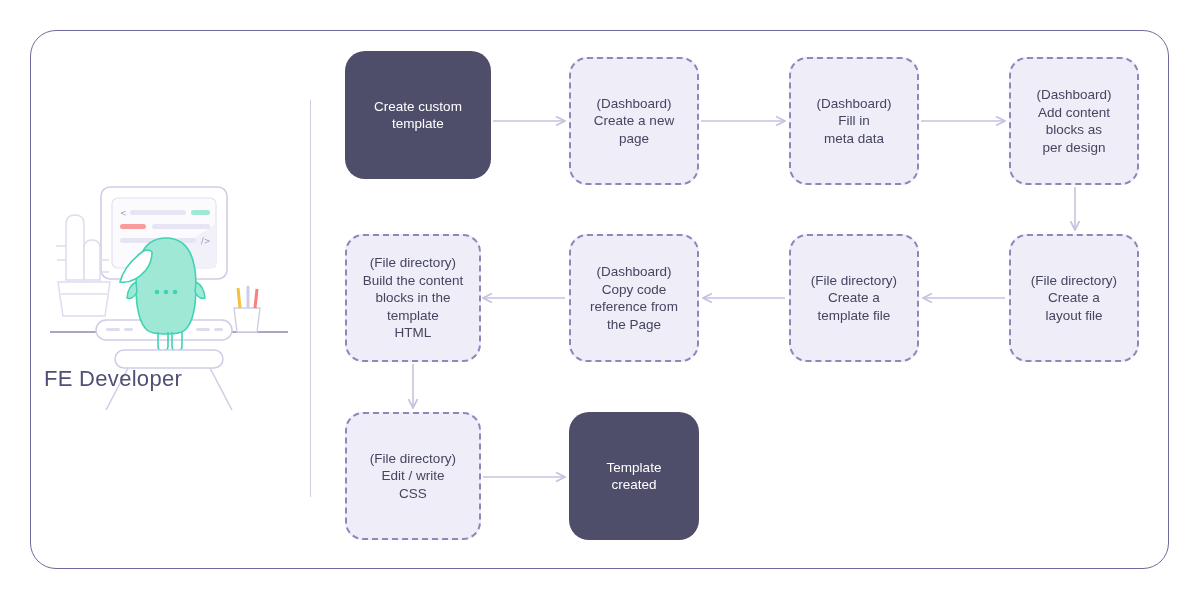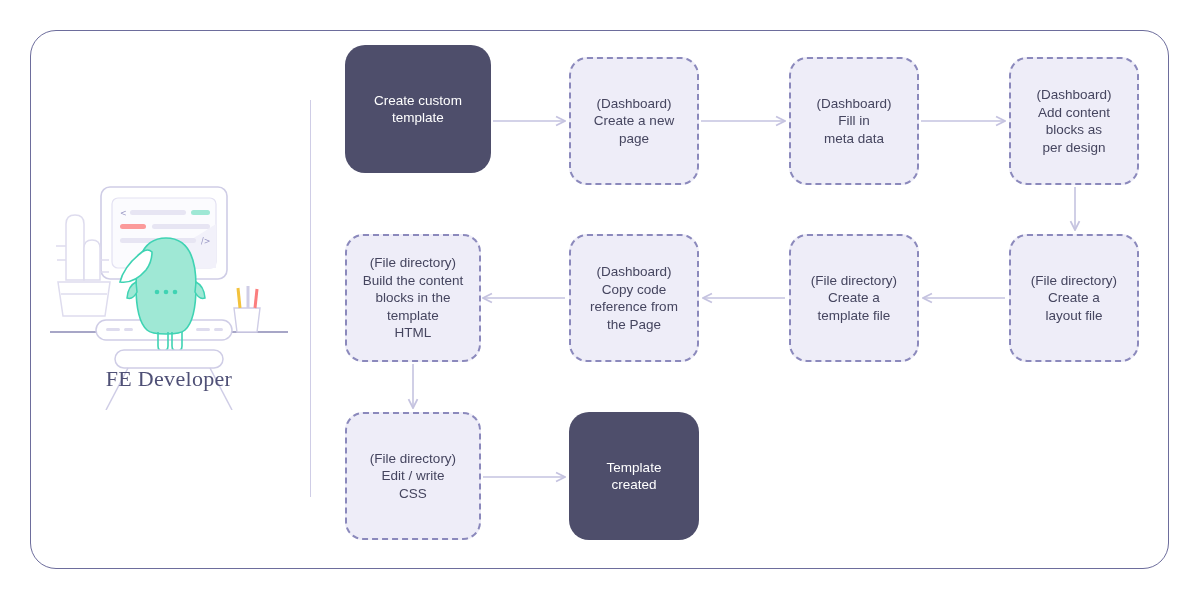--- a/index.html
+++ b/index.html
@@ -17,24 +17,24 @@
     box-sizing:border-box;
     border:1.6px solid #6d6d9c;
     border-radius:26px;
     background:#fff;
   }
 
   
   .illus-panel{position:absolute;left:44px;top:160px;width:250px;height:250px;}
   .illus-caption{
     position:absolute;left:44px;top:366px;width:250px;
-    text-align:center;
+    text-align:left;
     font-size:22px;letter-spacing:.3px;
     color:#4f5076;
-    font-family:Liberation Serif, serif;
+    font-family:Liberation Sans, sans-serif;
   }
   .divider{
     position:absolute;left:310px;top:100px;
     width:1.4px;height:397px;
     background:#cfcde6;
   }
 
   
   .node{
     position:absolute;box-sizing:border-box;
@@ -124,21 +124,21 @@
         <line x1="84" y1="208" x2="62" y2="250"></line>
         <line x1="166" y1="208" x2="188" y2="250"></line>
       </g>
     </svg>
   </div>
 
   <div class="illus-caption">FE Developer</div>
 
   <div class="divider"></div>
 
-  <div class="node solid" style="left:345px;top:45px;width:146px;height:128px;">
+  <div class="node solid" style="left:345px;top:51px;width:146px;height:128px;">
     <span class="txt">Create custom
 template</span>
   </div>
 
   <div class="node dashed" style="left:569px;top:57px;width:130px;height:128px;">
     <span class="txt">(Dashboard)
 Create a new
 page</span>
   </div>
 

